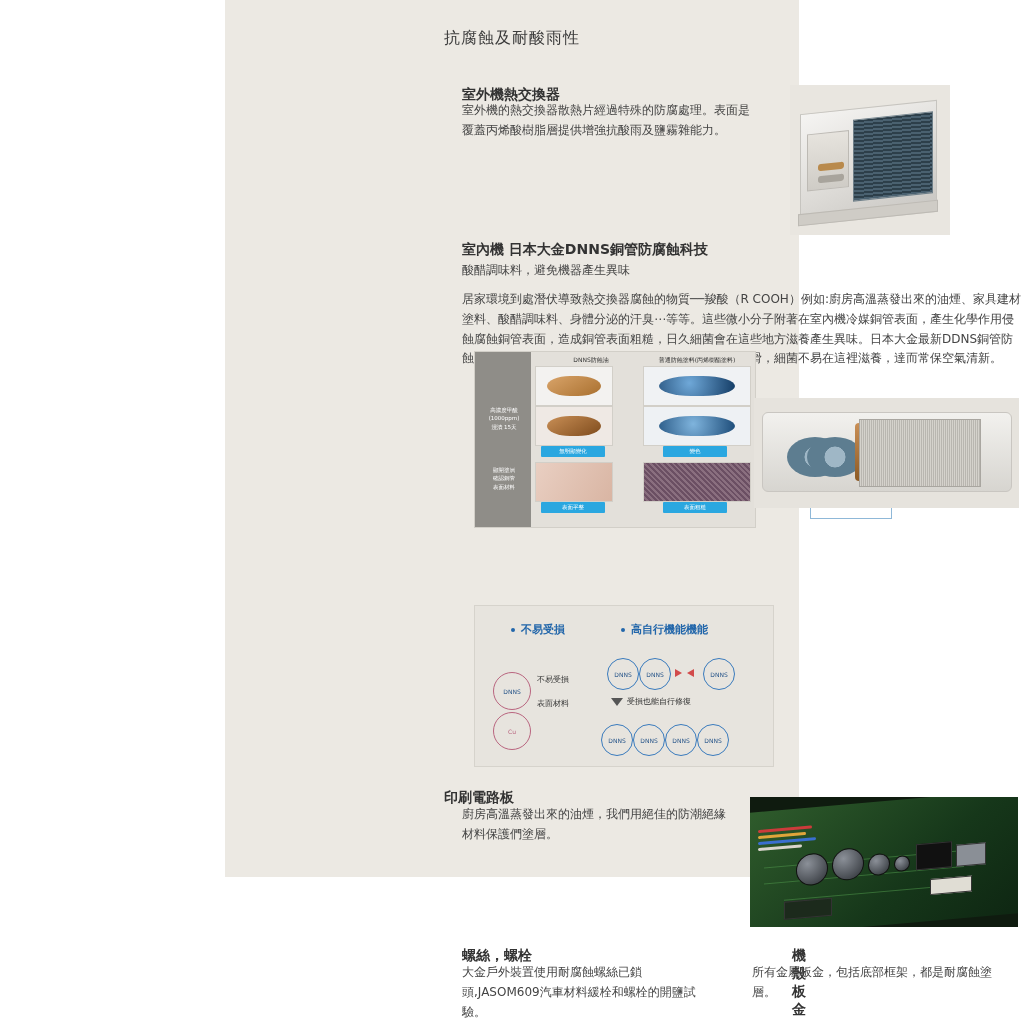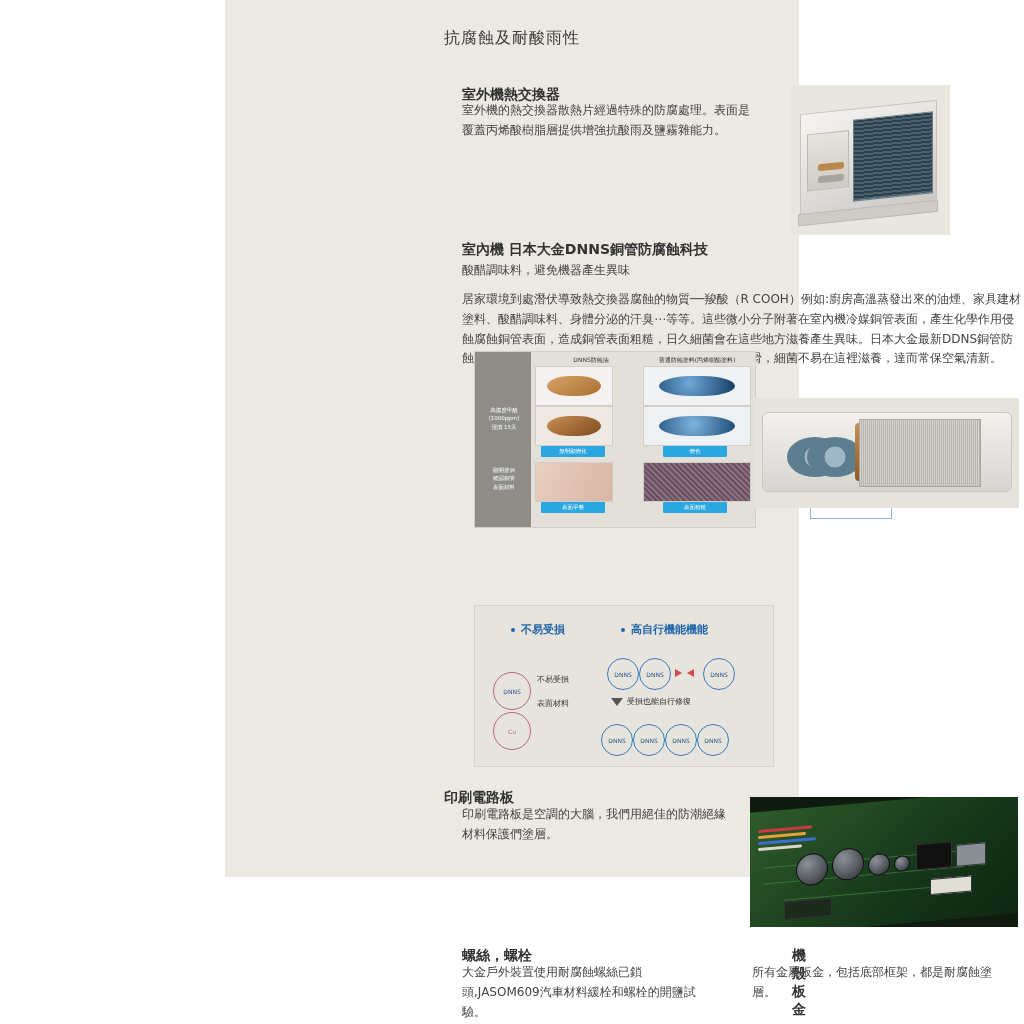--- a/index.html
+++ b/index.html
@@ -287,21 +287,21 @@
     <div class="arrow-d" style="left:136px;top:92px;"></div>
     <div class="feat-txt" style="left:152px;top:90px;">受損也能自行修復</div>
 
     <div class="circ circ-b" style="left:126px;top:118px;width:30px;height:30px;">DNNS</div>
     <div class="circ circ-b" style="left:158px;top:118px;width:30px;height:30px;">DNNS</div>
     <div class="circ circ-b" style="left:190px;top:118px;width:30px;height:30px;">DNNS</div>
     <div class="circ circ-b" style="left:222px;top:118px;width:30px;height:30px;">DNNS</div>
   </div>
 
   <div class="sec-head" id="h-pcb">印刷電路板</div>
-  <div class="body-text" id="t-pcb">印刷電路板是空調的大腦，我們用絕佳的防潮絕緣材料保護們塗層。</div>
+  <div class="body-text" id="t-pcb">廚房高溫蒸發出來的油煙，我們用絕佳的防潮絕緣材料保護們塗層。</div>
 
   <div class="pcb-photo">
     <div class="pcb-board">
       <div class="wire" style="left:14px;top:18px;width:54px;background:#cc3b3b;"></div>
       <div class="wire" style="left:14px;top:24px;width:48px;background:#e0a53a;"></div>
       <div class="wire" style="left:14px;top:30px;width:58px;background:#3a6fcf;"></div>
       <div class="wire" style="left:14px;top:36px;width:44px;background:#d9d5cc;"></div>
       <div class="trace" style="left:20px;top:56px;width:220px;"></div>
       <div class="trace" style="left:20px;top:72px;width:200px;"></div>
       <div class="trace" style="left:40px;top:90px;width:180px;"></div>

